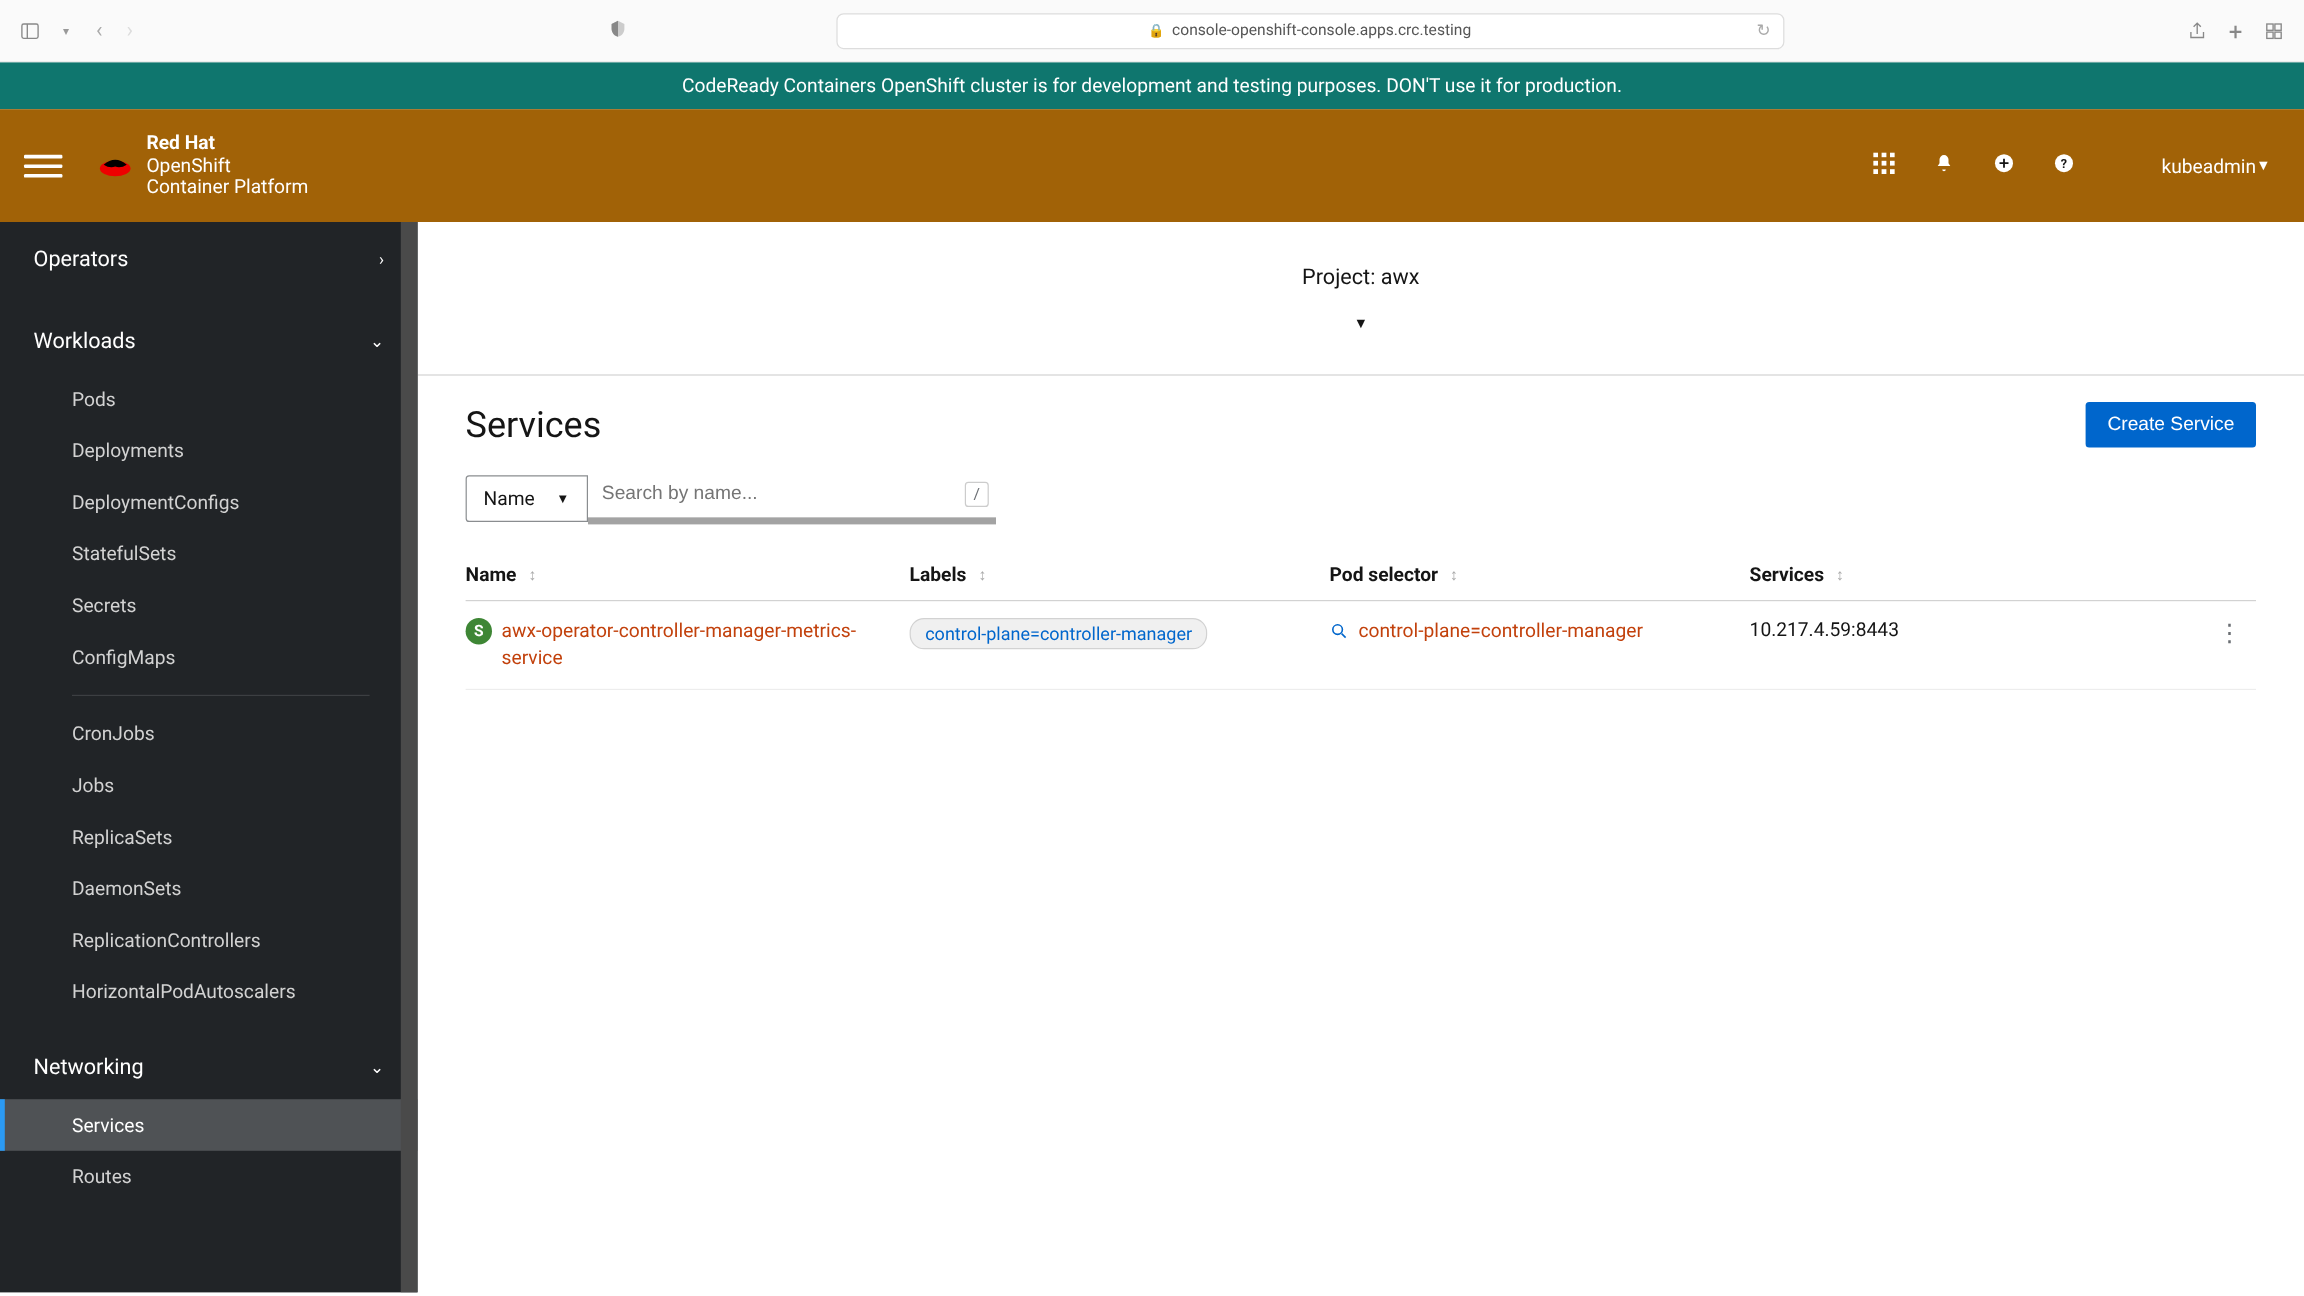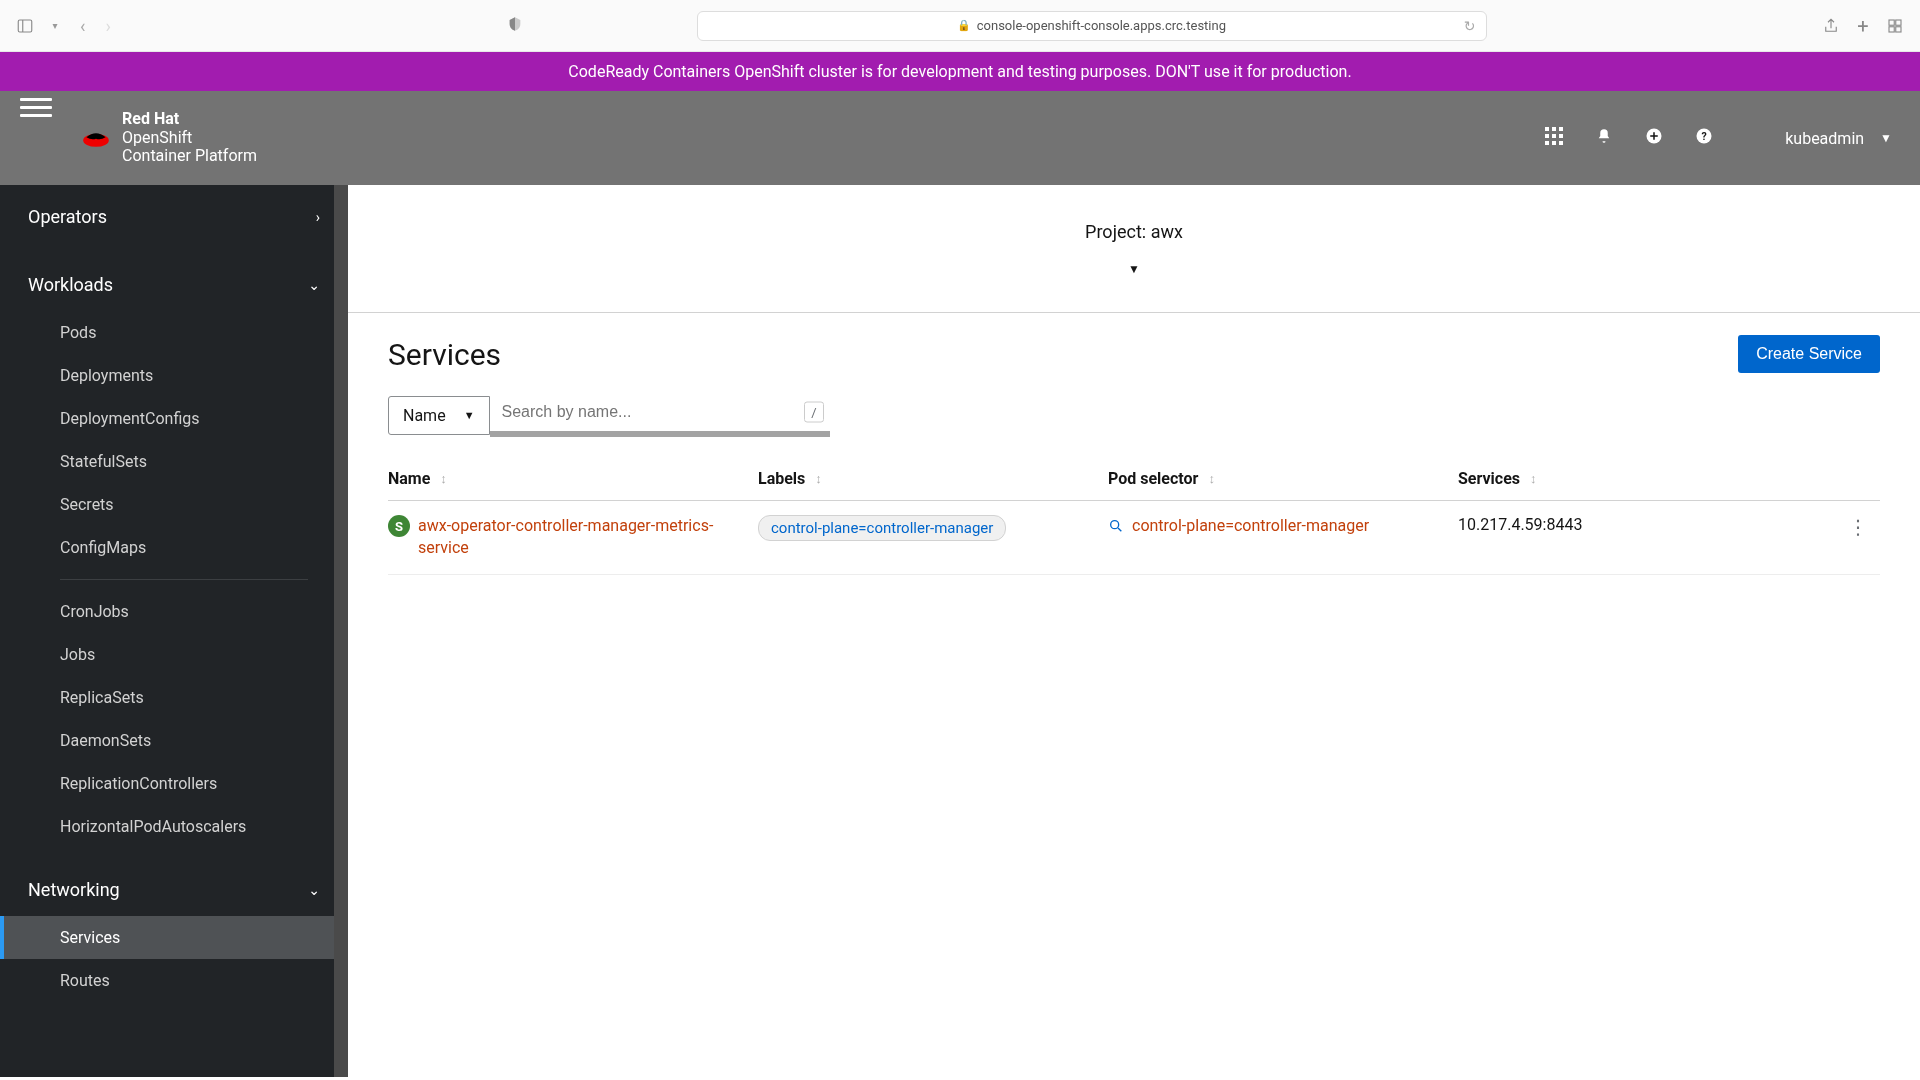--- a/index.html
+++ b/index.html
@@ -48,52 +48,53 @@
   color: #555;
   position: relative;
 }
 .address-bar .lock { font-size: 11px; color: #888; }
 .address-bar .reload { position: absolute; right: 10px; color: #aaa; font-size: 14px; }
 .chrome-right { display: flex; align-items: center; gap: 14px; margin-left: auto; }
 .shield-icon svg { width: 16px; height: 16px; fill: #bbb; }
 
 
 .warning-banner {
-  background: #a21caf;
+  background: #0f766e;
   color: #fff;
   text-align: center;
   padding: 10px 0;
   font-size: 16px;
 }
 
 
 .masthead {
-  background: #737373;
+  background: #a16207;
   height: 94px;
   display: flex;
+  align-items: center;
   padding: 0 28px 0 20px;
 }
 .hamburger {
   width: 32px; height: 32px;
   display: flex; flex-direction: column; justify-content: center; gap: 5px;
   margin-right: 28px;
   cursor: pointer;
 }
 .hamburger span { height: 3px; background: #fff; border-radius: 1px; }
 .brand { display: flex; align-items: center; gap: 10px; }
 .redhat-logo { width: 32px; height: 24px; position: relative; }
 .redhat-logo svg { width: 32px; height: 24px; }
 .brand-text { display: flex; flex-direction: column; line-height: 1.15; }
 .brand-text .rh { color: #fff; font-weight: 700; font-size: 16px; }
 .brand-text .os { color: #fff; font-weight: 400; font-size: 16px; }
 .brand-text .cp { color: #fff; font-weight: 400; font-size: 16px; }
 .masthead-right { margin-left: auto; display: flex; align-items: center; gap: 32px; }
 .masthead-icon { color: #fff; font-size: 18px; cursor: pointer; }
 .masthead-icon svg { width: 18px; height: 18px; fill: #fff; }
-.user-menu { color: #fff; font-size: 16px; display: flex; align-items: center; gap: 16px; cursor: pointer; margin-left: 40px; }
+.user-menu { color: #fff; font-size: 16px; display: flex; align-items: center; gap: 0; cursor: pointer; margin-left: 40px; }
 .user-menu .caret { font-size: 12px; }
 
 
 .app-body { display: flex; height: calc(1080px - 52px - 42px - 94px); }
 
 
 .sidebar {
   width: 348px;
   background: #212427;
   color: #fff;

